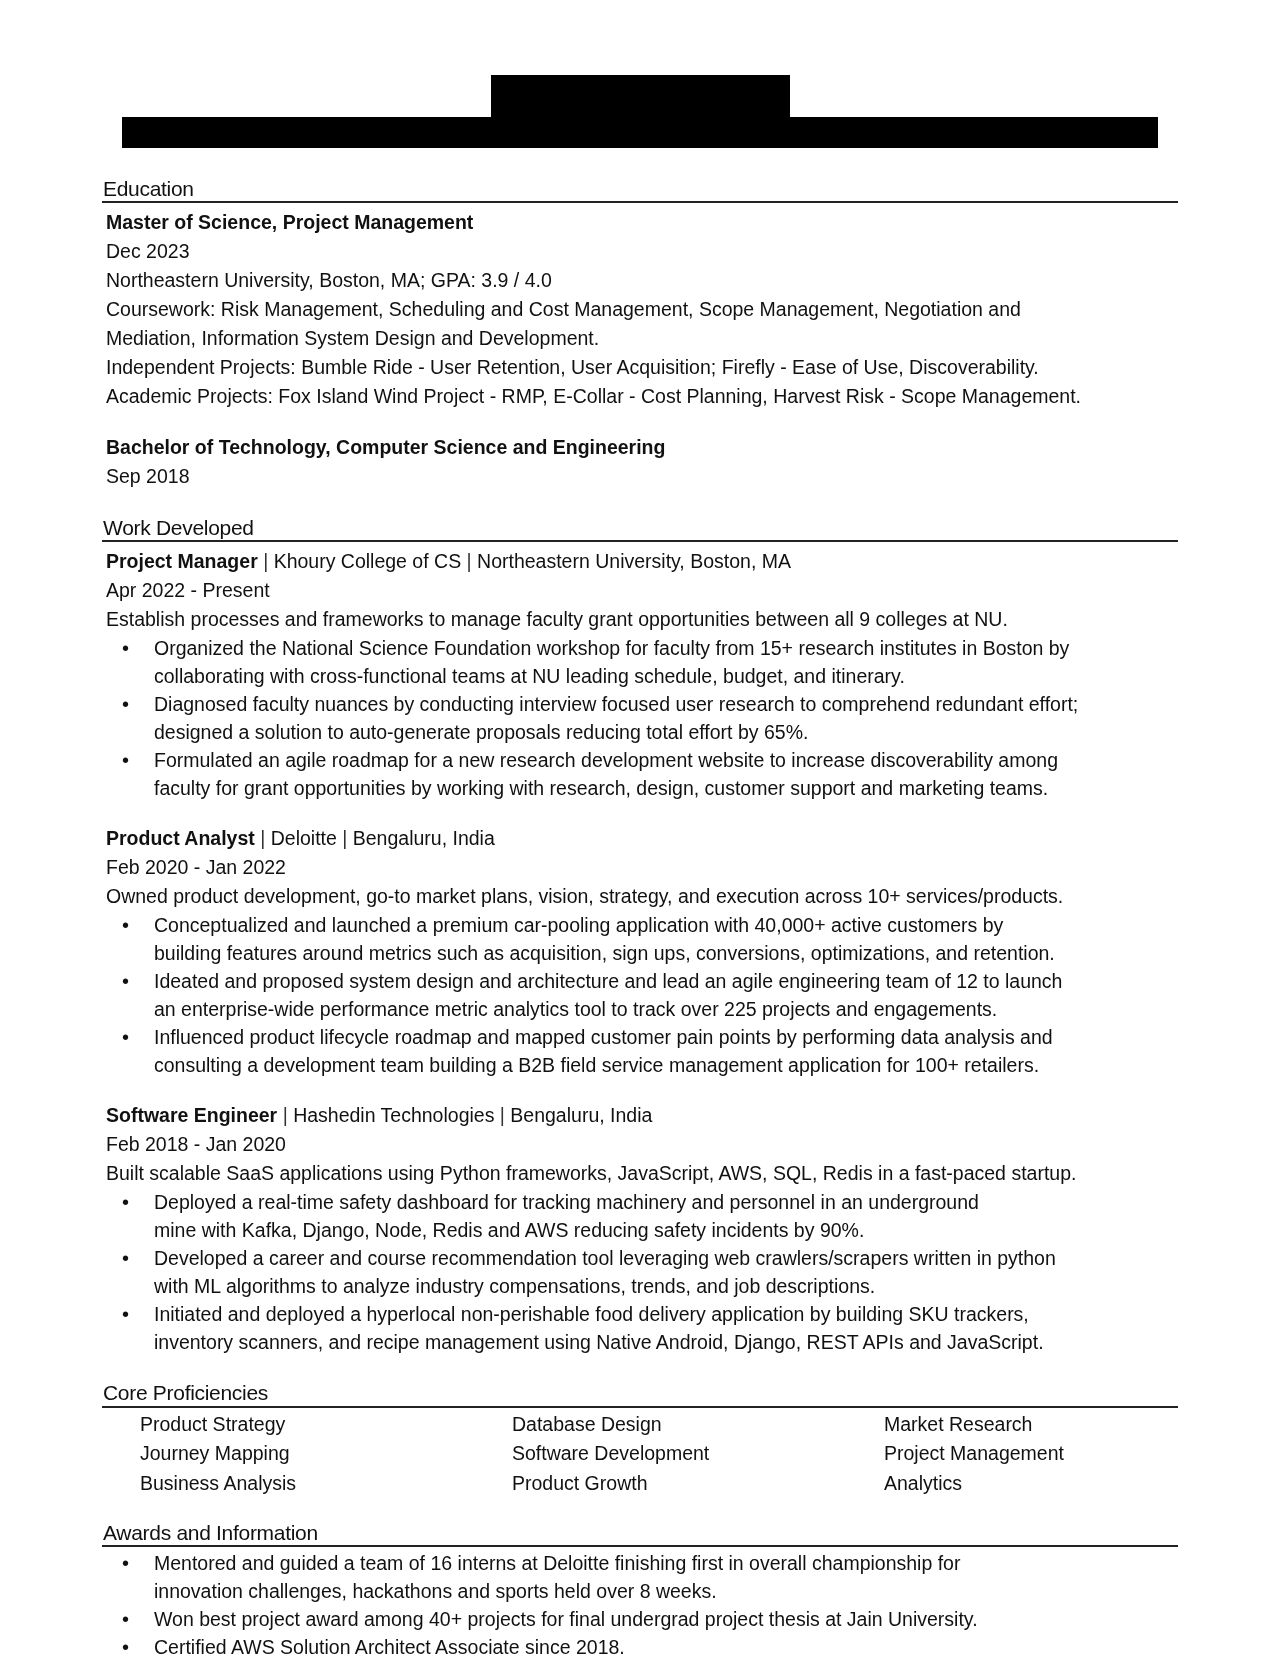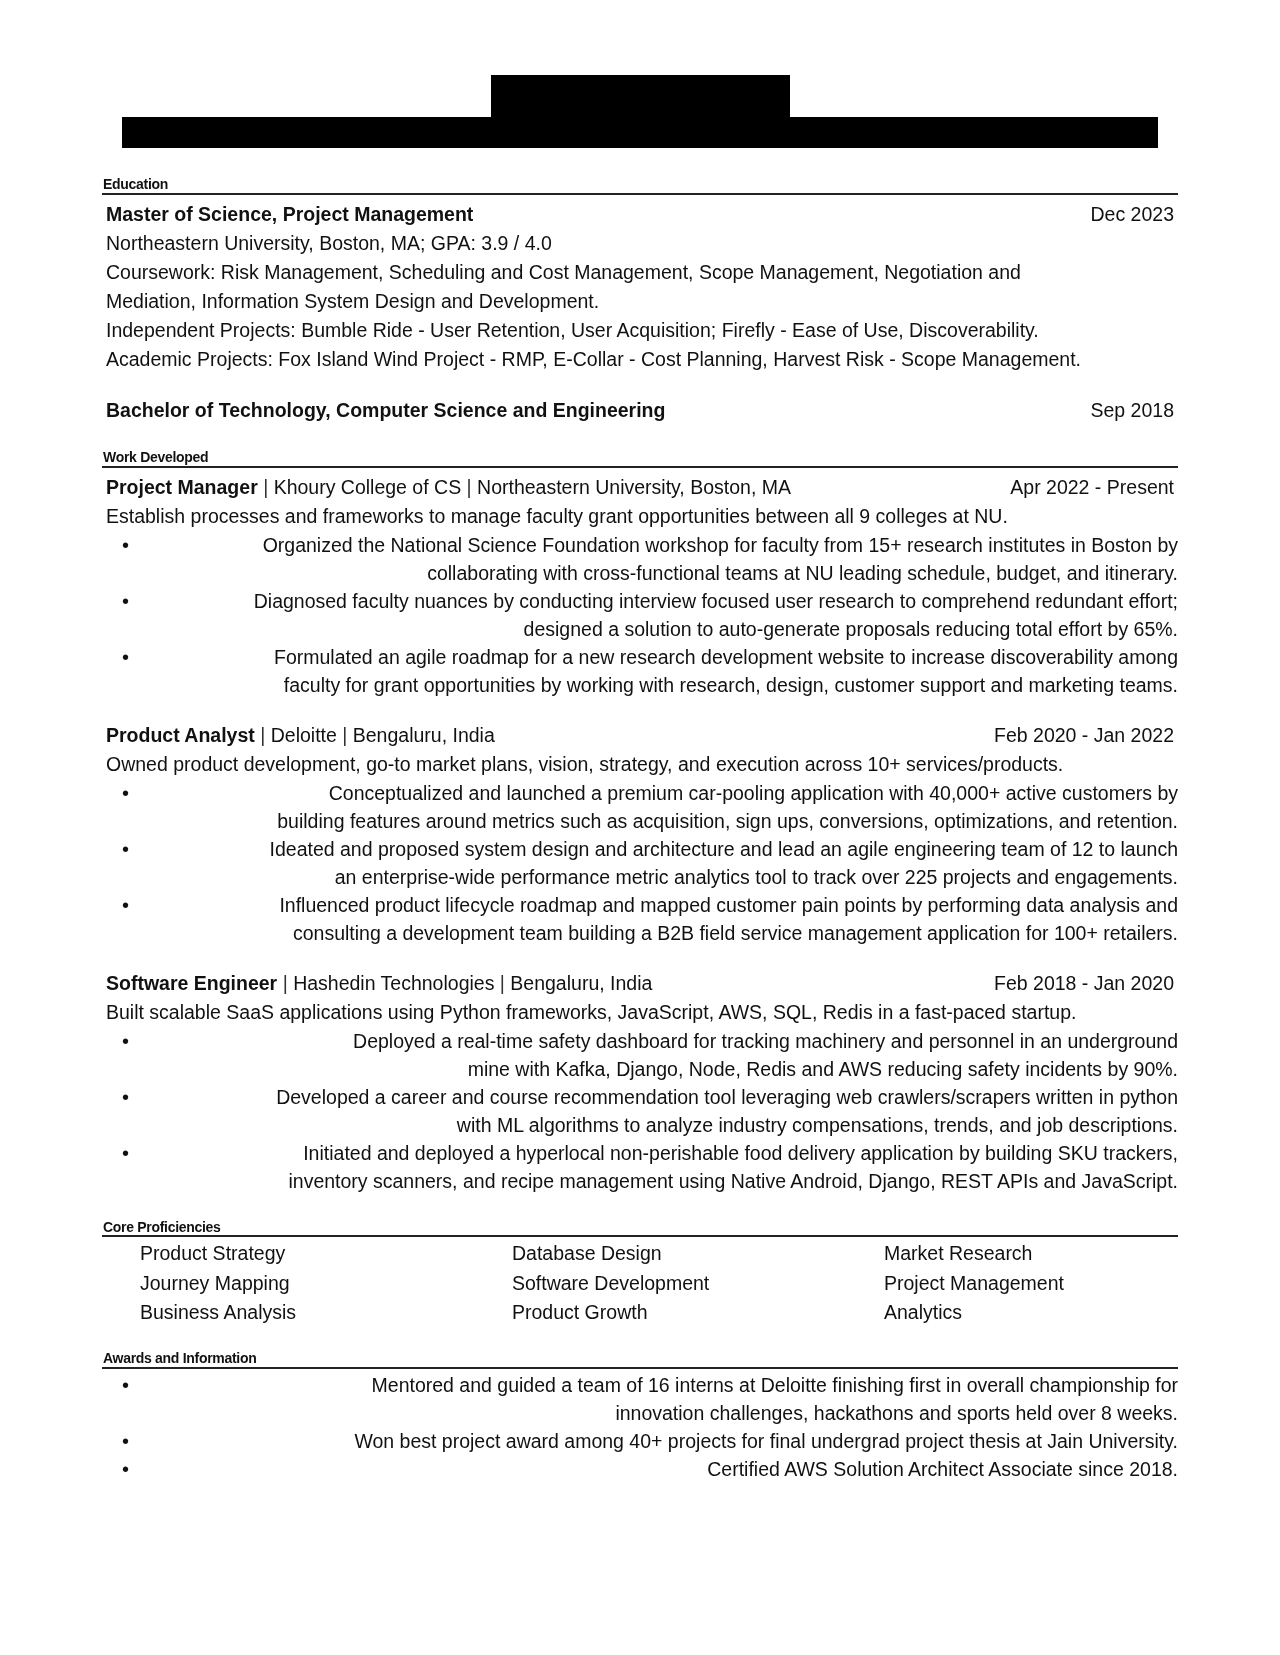--- a/index.html
+++ b/index.html
@@ -9,32 +9,32 @@
     font-size: 19.5px;
   }
   .redact { position: absolute; background: #000000; }
   #redact-name { left: 491px; top: 75px; width: 299px; height: 42px; }
   #redact-contact-1 { left: 122px; top: 117px; width: 324px; height: 31px; }
   #redact-contact-2 { left: 446px; top: 117px; width: 316px; height: 31px; }
   #redact-contact-3 { left: 762px; top: 117px; width: 396px; height: 31px; }
 
   .page { position: absolute; left: 102px; top: 176px; width: 1076px; }
   .section-head {
-    font-weight: bold; font-size: 14px; letter-spacing: -0.3px;
+    font-weight: normal; font-size: 21px; letter-spacing: -0.3px;
     border-bottom: 2px solid #222222; line-height: 1.2; padding-left: 1px;
     margin-top: 0;
   }
-  .row { display: flex; justify-content: space-between; line-height: 29px; padding-left: 4px; padding-right: 4px; }
+  .row { display: flex; justify-content: space-between; line-height: 29px; padding-left: 4px; padding-right: 4px; flex-direction: column; }
   .b { font-weight: bold; }
   .line { line-height: 29px; padding-left: 4px; }
   .entry { margin-top: 5px; }
   .gap-sm { height: 22px; }
   .gap-md { height: 24px; }
   ul.bullets { list-style: none; margin: 0; padding: 0 0 0 52px; }
-  ul.bullets li { position: relative; line-height: 28px; text-align: right; }
+  ul.bullets li { position: relative; line-height: 28px; }
   ul.bullets li::before {
     content: "\2022"; position: absolute; left: -32px; top: 0; font-size: 20px;
   }
   .grid3 { display: grid; grid-template-columns: 372px 372px 300px; padding-left: 38px; margin-top: 2px; }
   .grid3 div { line-height: 29.5px; }
   .sep { color: #333; }
 </style>
 </head>
 <body>
 

